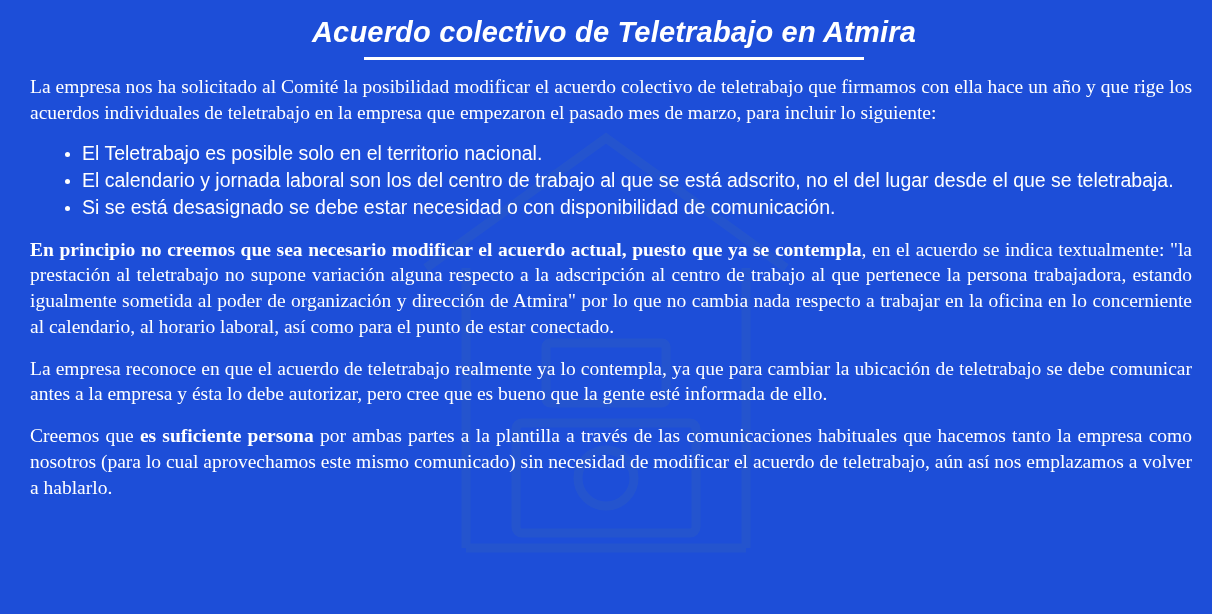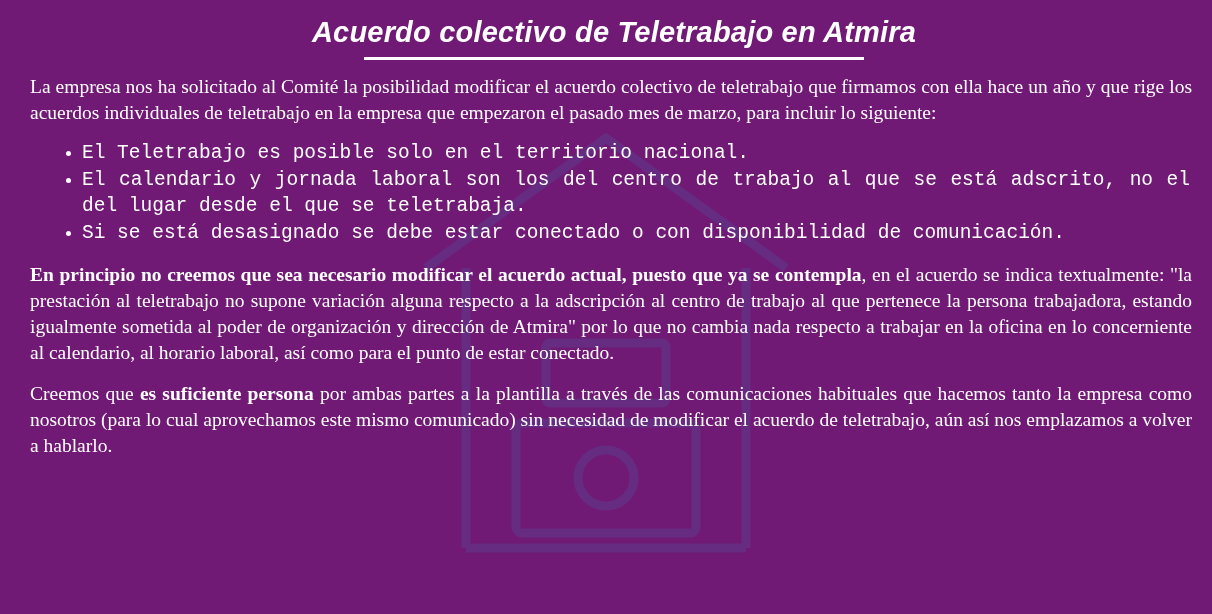--- a/index.html
+++ b/index.html
@@ -9,21 +9,21 @@
   body {
     width: 1212px;
     height: 614px;
     overflow: hidden;
     font-family: "Liberation Sans", sans-serif;
   }
   .poster {
     position: relative;
     width: 1212px;
     height: 614px;
-    background: #701a75;
+    background: #1d4ed8;
     color: #ffffff;
     overflow: hidden;
     box-sizing: border-box;
   }
   
   .watermark {
     position: absolute;
     left: 50%;
     top: 118px;
     transform: translateX(-50%);
@@ -64,21 +64,20 @@
     line-height: 1.32;
     text-align: justify;
     margin: 0 0 16px 0;
     padding-right: 6px;
     font-family: Liberation Serif, serif;
   }
   ul.bullets {
     margin: 0 0 16px 0;
     padding-left: 52px;
     list-style: disc;
-    font-family: Liberation Mono, monospace;
   }
   ul.bullets li {
     font-size: 19.5px;
     line-height: 1.32;
     text-align: justify;
     margin-bottom: 1px;
     padding-right: 8px;
   }
   ul.bullets li::marker {
     font-size: 17px;
@@ -107,22 +106,23 @@
   <div class="content">
 
     <div class="title">Acuerdo colectivo de Teletrabajo en Atmira</div>
     <div class="title-underline"></div>
 
     <p class="para">La empresa nos ha solicitado al Comité la posibilidad modificar el acuerdo colectivo de teletrabajo que firmamos con ella hace un año y que rige los acuerdos individuales de teletrabajo en la empresa que empezaron el pasado mes de marzo, para incluir lo siguiente:</p>
 
     <ul class="bullets">
       <li>El Teletrabajo es posible solo en el territorio nacional.</li>
       <li>El calendario y jornada laboral son los del centro de trabajo al que se está adscrito, no el del lugar desde el que se teletrabaja.</li>
-      <li>Si se está desasignado se debe estar conectado o con disponibilidad de comunicación.</li>
+      <li>Si se está desasignado se debe estar necesidad o con disponibilidad de comunicación.</li>
     </ul>
 
     <p class="para"><span class="b">En principio no creemos que sea necesario modificar el acuerdo actual, puesto que ya se contempla</span><span>, en el acuerdo se indica textualmente: "la prestación al teletrabajo no supone variación alguna respecto a la adscripción al centro de trabajo al que pertenece la persona trabajadora, estando igualmente sometida al poder de organización y dirección de Atmira" por lo que no cambia nada respecto a trabajar en la oficina en lo concerniente al calendario, al horario laboral, así como para el punto de estar conectado.</span></p>
 
+    <p class="para">La empresa reconoce en que el acuerdo de teletrabajo realmente ya lo contempla, ya que para cambiar la ubicación de teletrabajo se debe comunicar antes a la empresa y ésta lo debe autorizar, pero cree que es bueno que la gente esté informada de ello.</p>
 
     <p class="para"><span>Creemos que </span><span class="b">es suficiente persona</span><span> por ambas partes a la plantilla a través de las comunicaciones habituales que hacemos tanto la empresa como nosotros (para lo cual aprovechamos este mismo comunicado) sin necesidad de modificar el acuerdo de teletrabajo, aún así nos emplazamos a volver a hablarlo.</span></p>
 
   </div>
 </div>
 
 </body></html>

